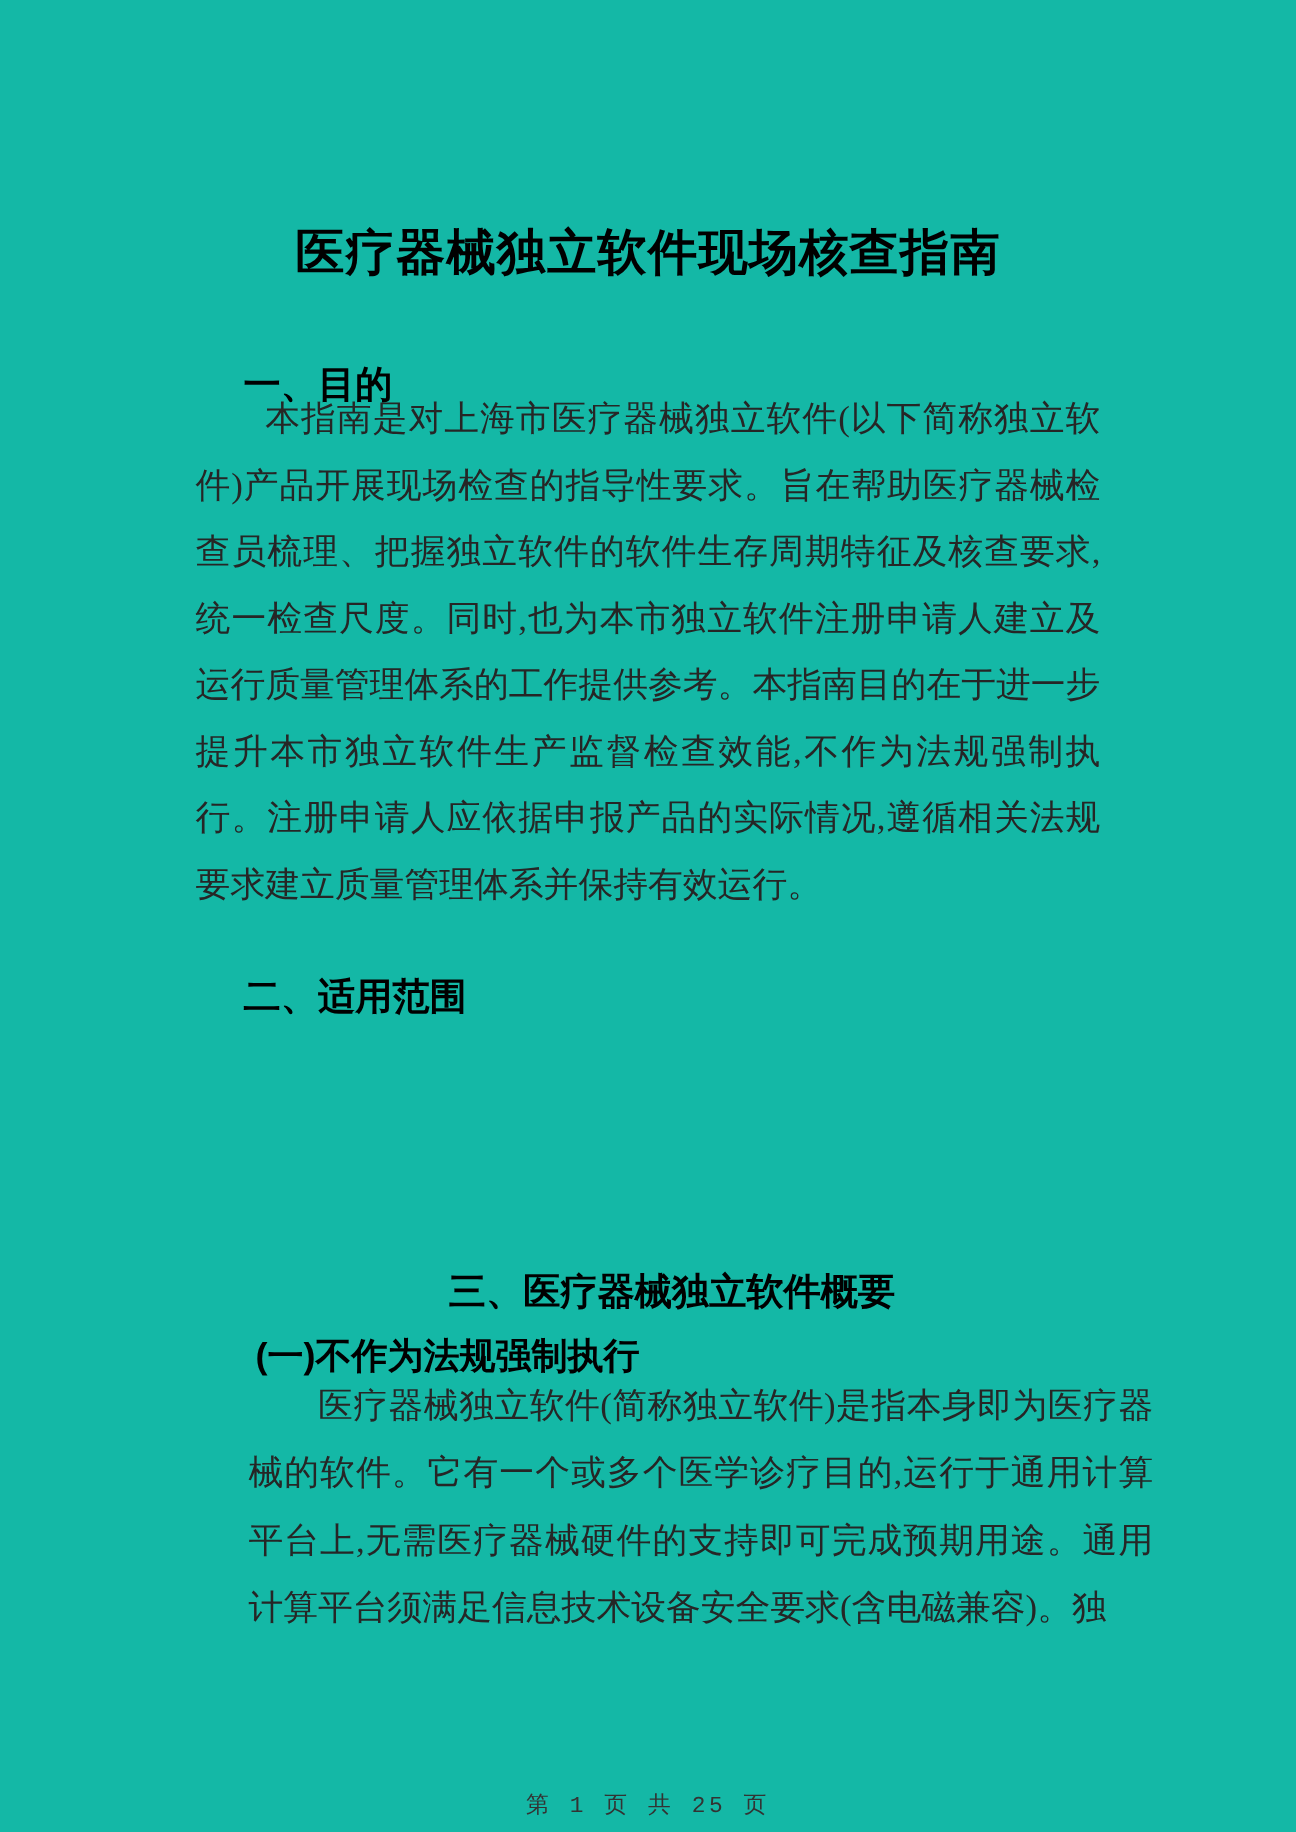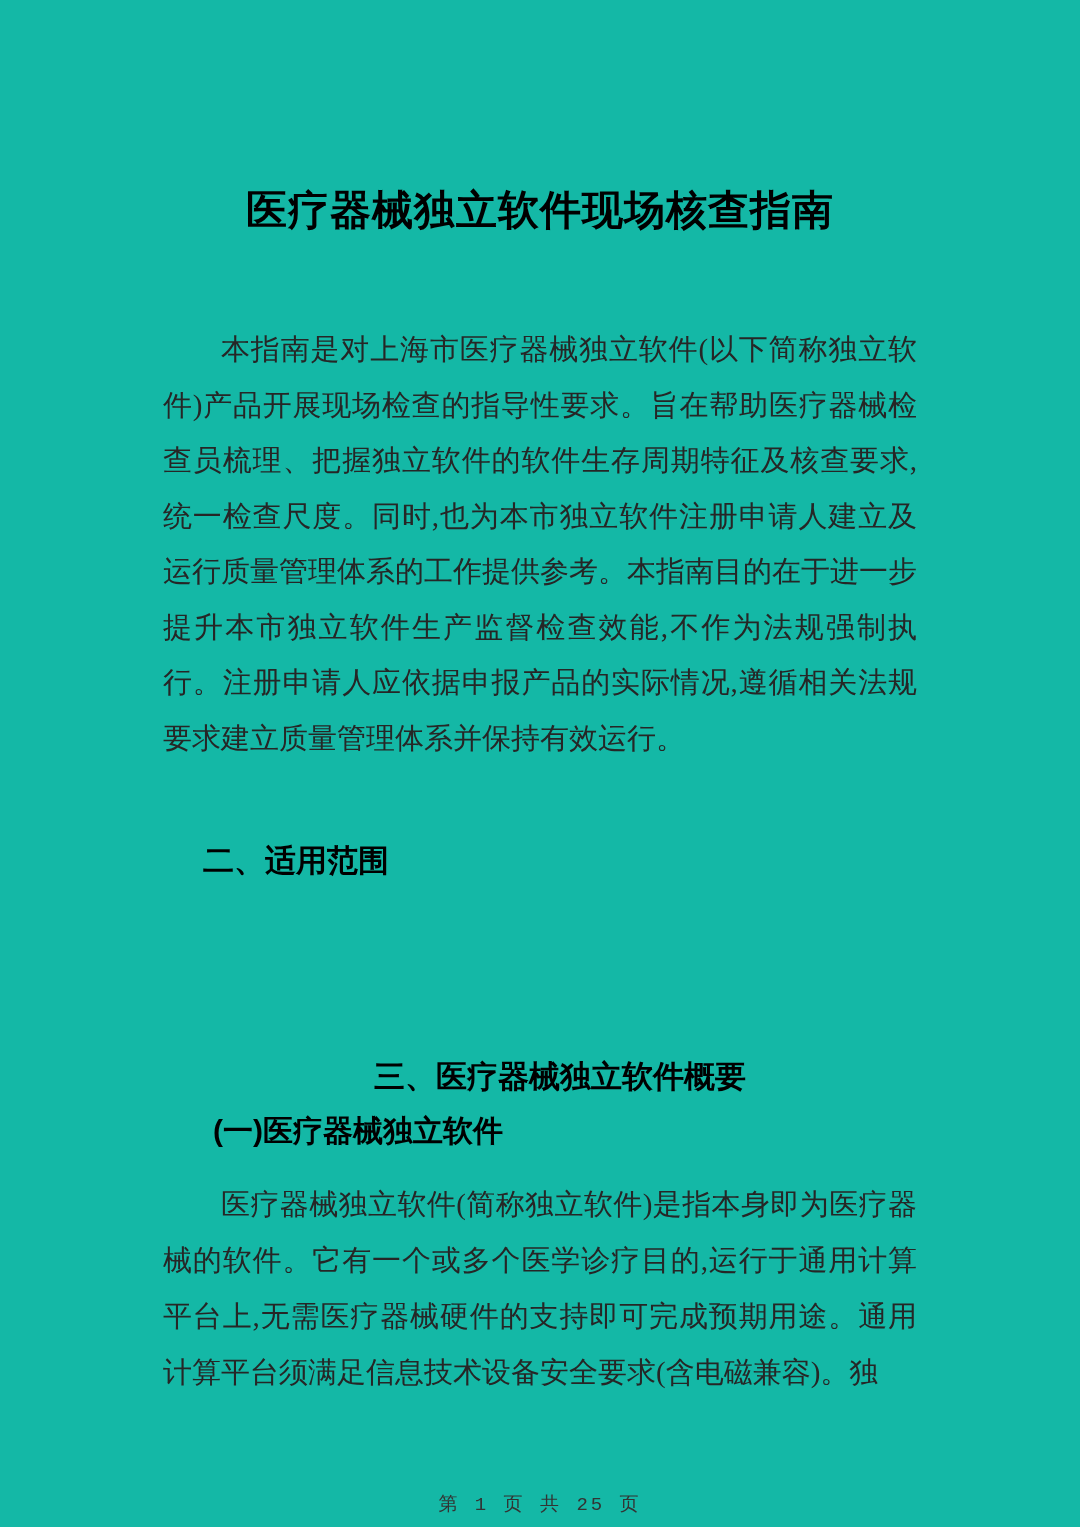--- a/index.html
+++ b/index.html
@@ -36,21 +36,21 @@
     margin: 0;
     font-family: "Liberation Sans", sans-serif;
     font-weight: 700;
     font-size: 31px;
     line-height: 1.18;
     color: #000000;
     text-indent: 40px;
     white-space: nowrap;
   }
   .heading-1 { top: 303px; }
-  .heading-2 { top: 843px; }
+  .heading-2 { top: 813px; }
   .heading-3 { top: 1059px; text-align: center; }
   .subheading-3 {
     top: 1113px;
     text-indent: 50px;
     font-size: 30px;
   }
   .body-par {
     position: absolute;
     left: 163px;
     width: 754px;
@@ -60,48 +60,49 @@
     line-height: 55.5px;
     text-align: justify;
     text-justify: inter-ideograph;
     text-indent: 58px;
     color: #262626;
     overflow-wrap: break-word;
     word-break: break-all;
   }
   .par-1 { top: 322px; }
   .par-2 { top: 895px; }
-  .par-3 { top: 1176px; line-height: 56px; }
+  .par-3 { top: 1144px; line-height: 56px; margin-left: 44px; }
   .page-footer {
     position: absolute;
     top: 1491px;
     left: 0;
     width: 100%;
     margin: 0;
     text-align: center;
     font-family: Liberation Mono, monospace;
     font-size: 19px;
     letter-spacing: 3px;
     color: #333333;
   }
 </style>
 </head>
 <body>
 
 <div class="page">
 
   <h1 class="doc-title">医疗器械独立软件现场核查指南</h1>
 
+  <h2 class="sec-heading heading-1">一、目的</h2>
 
   <p class="body-par par-1">本指南是对上海市医疗器械独立软件(以下简称独立软件)产品开展现场检查的指导性要求。旨在帮助医疗器械检查员梳理、把握独立软件的软件生存周期特征及核查要求,统一检查尺度。同时,也为本市独立软件注册申请人建立及运行质量管理体系的工作提供参考。本指南目的在于进一步提升本市独立软件生产监督检查效能,不作为法规强制执行。注册申请人应依据申报产品的实际情况,遵循相关法规要求建立质量管理体系并保持有效运行。</p>
 
   <h2 class="sec-heading heading-2">二、适用范围</h2>
 
 
   <h2 class="sec-heading heading-3">三、医疗器械独立软件概要</h2>
 
-  <h3 class="sec-heading subheading-3">(一)医疗器械独立软件</h3>
+  <h3 class="sec-heading subheading-3">(一)不作为法规强制执行</h3>
 
   <p class="body-par par-3">医疗器械独立软件(简称独立软件)是指本身即为医疗器械的软件。它有一个或多个医学诊疗目的,运行于通用计算平台上,无需医疗器械硬件的支持即可完成预期用途。通用计算平台须满足信息技术设备安全要求(含电磁兼容)。独</p>
 
   <div class="page-footer">第 1 页 共 25 页</div>
 
 </div>
 
 </body></html>

